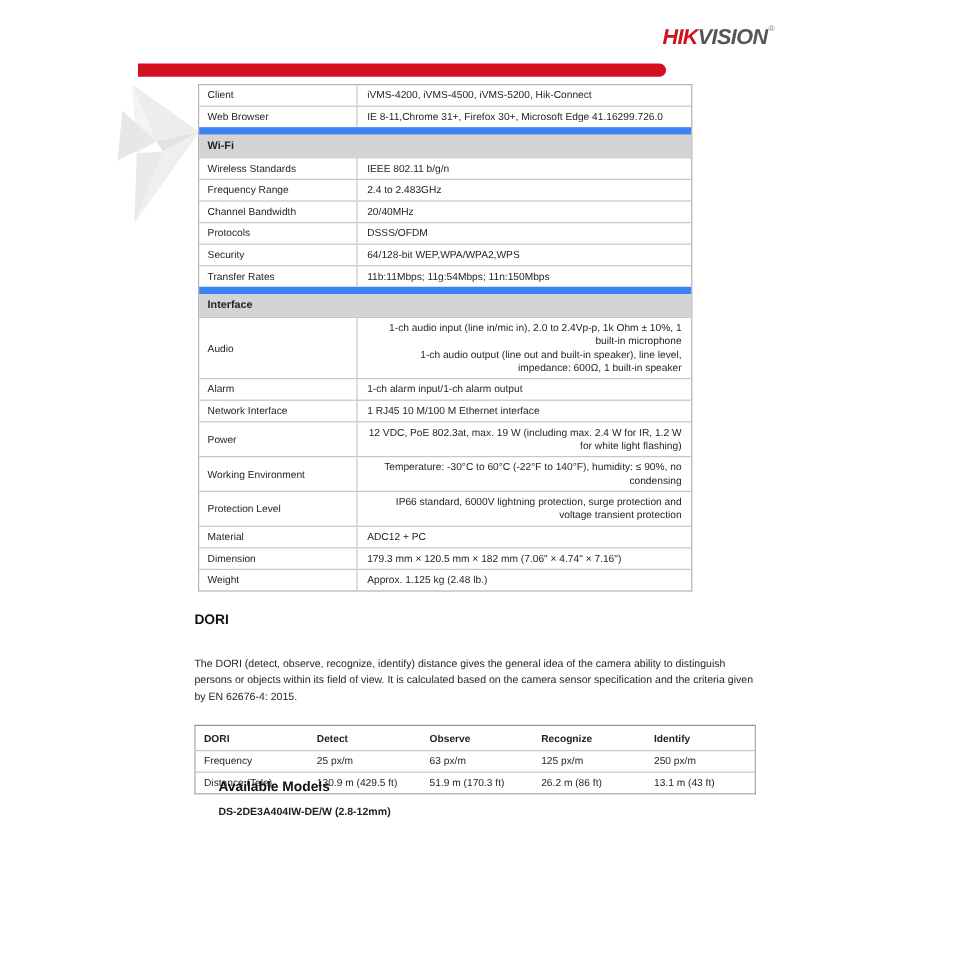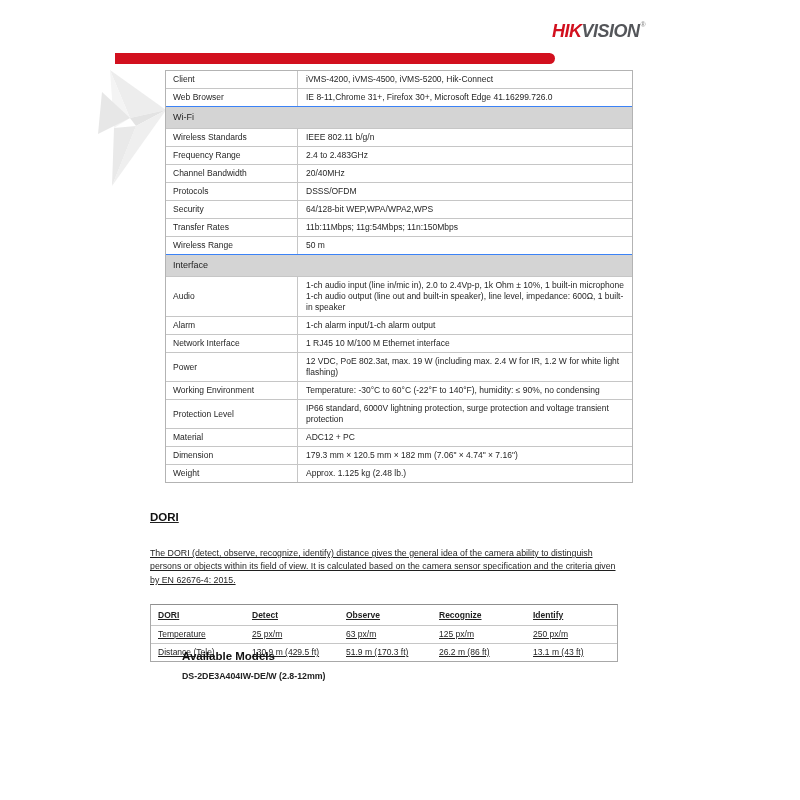--- a/index.html
+++ b/index.html
@@ -18,33 +18,33 @@
   .logo .reg    { font-size:7px; color:#9a9a9a; vertical-align:top; font-style:normal; margin-left:1px; }
 
   
   .red-bar { position:absolute; left:115px; top:53px; width:440px; height:11px;
              background:var(--brand-red,#d2101e); border-radius:0 6px 6px 0; }
 
   
   .watermark { position:absolute; left:96px; top:66px; }
 
   
-  .spec-table { position:absolute; left:165px; top:70px; width:468px;
-                border:1px solid #b3b3b3; font-size:8.5px; line-height:11px; }
+  .spec-table { position:absolute; left:165px; top:70px; width:412px;
+                border:1px solid #b3b3b3; font-size:8.5px; line-height:11px;text-align:right; }
   .spec-row { display:flex; border-top:1px solid #c6c6c6; min-height:17px; }
   .spec-row:first-child { border-top:none; }
   .spec-label { width:132px; padding:3px 4px 3px 7px; display:flex; align-items:center;
                 border-right:1px solid #c6c6c6; }
   .spec-value { flex:1; padding:3px 8px; display:flex; align-items:center; white-space:pre-line; }
   .spec-section { display:flex; align-items:center; background:var(--section-bg,#d4d4d4);
-                  font-weight:normal; font-size:9px; min-height:22px; padding:4px 7px;
-                  border-top:1px solid #3b82f6; }
+                  font-weight:bold; font-size:9px; min-height:22px; padding:4px 7px;
+                  border-top:6px solid #3b82f6; }
 
   
-  .dori-block { position:absolute; left:150px; top:511px; width:470px;text-decoration:underline; }
+  .dori-block { position:absolute; left:162px; top:511px; width:470px; }
   .doc-h2 { font-size:11.5px; font-weight:bold; color:#111; }
   .dori-desc { margin-top:24px; font-size:8.8px; line-height:13.4px; width:468px; }
 
   .dori-table { margin-top:17px; width:468px; border:1px solid #a8a8a8;
                 border-top:1.5px solid #8f8f8f; font-size:8.5px; line-height:11px; }
   .dori-tr { display:flex; border-top:1px solid #c6c6c6; min-height:16px; align-items:stretch; }
   .dori-tr:first-child { border-top:none; min-height:20px; }
   .dori-tr.hdr { font-weight:bold; }
   .dori-td { padding:3px 4px 3px 7px; display:flex; align-items:center; }
   .dori-td:nth-child(1){ width:94px; } .dori-td:nth-child(2){ width:94px;text-align:right; }
@@ -102,24 +102,20 @@
         <div class="spec-value">DSSS/OFDM</div>
       </div>
       <div class="spec-row">
         <div class="spec-label">Security</div>
         <div class="spec-value">64/128-bit WEP,WPA/WPA2,WPS</div>
       </div>
       <div class="spec-row">
         <div class="spec-label">Transfer Rates</div>
         <div class="spec-value">11b:11Mbps; 11g:54Mbps; 11n:150Mbps</div>
       </div>
-      <div class="spec-row">
-        <div class="spec-label">Wireless Range</div>
-        <div class="spec-value">50 m</div>
-      </div>
       <div class="spec-section">Interface</div>
       <div class="spec-row">
         <div class="spec-label">Audio</div>
         <div class="spec-value">1-ch audio input (line in/mic in), 2.0 to 2.4Vp-p, 1k Ohm ± 10%, 1 built-in microphone
 1-ch audio output (line out and built-in speaker), line level, impedance: 600Ω, 1 built-in speaker</div>
       </div>
       <div class="spec-row">
         <div class="spec-label">Alarm</div>
         <div class="spec-value">1-ch alarm input/1-ch alarm output</div>
       </div>
@@ -158,21 +154,21 @@
     <div class="dori-desc">The DORI (detect, observe, recognize, identify) distance gives the general idea of the camera ability to distinguish persons or objects within its field of view. It is calculated based on the camera sensor specification and the criteria given by EN 62676-4: 2015.</div>
     <div class="dori-table" id="dori-table">
         <div class="dori-tr hdr">
           <div class="dori-td">DORI</div>
           <div class="dori-td">Detect</div>
           <div class="dori-td">Observe</div>
           <div class="dori-td">Recognize</div>
           <div class="dori-td">Identify</div>
         </div>
         <div class="dori-tr">
-          <div class="dori-td">Temperature</div>
+          <div class="dori-td">Frequency</div>
           <div class="dori-td">25 px/m</div>
           <div class="dori-td">63 px/m</div>
           <div class="dori-td">125 px/m</div>
           <div class="dori-td">250 px/m</div>
         </div>
         <div class="dori-tr">
           <div class="dori-td">Distance (Tele)</div>
           <div class="dori-td">130.9 m (429.5 ft)</div>
           <div class="dori-td">51.9 m (170.3 ft)</div>
           <div class="dori-td">26.2 m (86 ft)</div>

